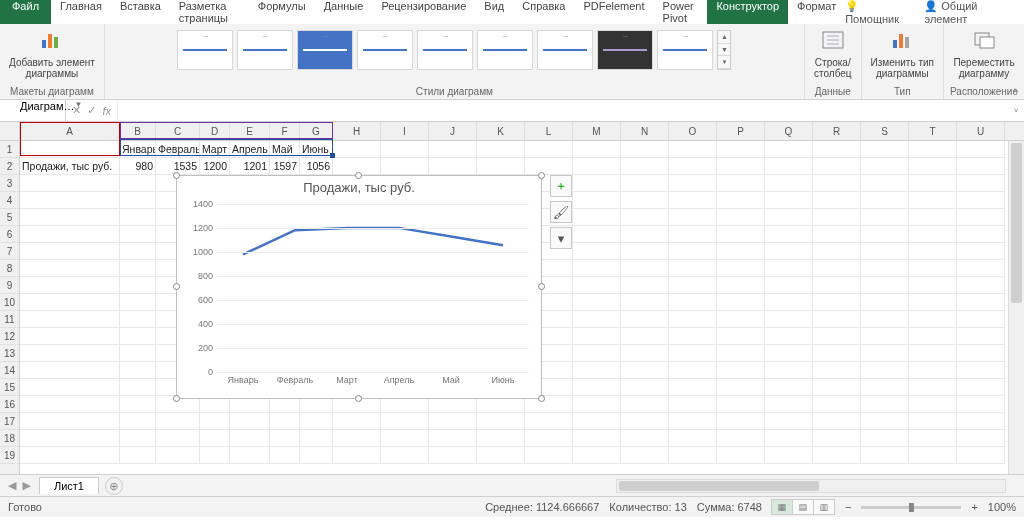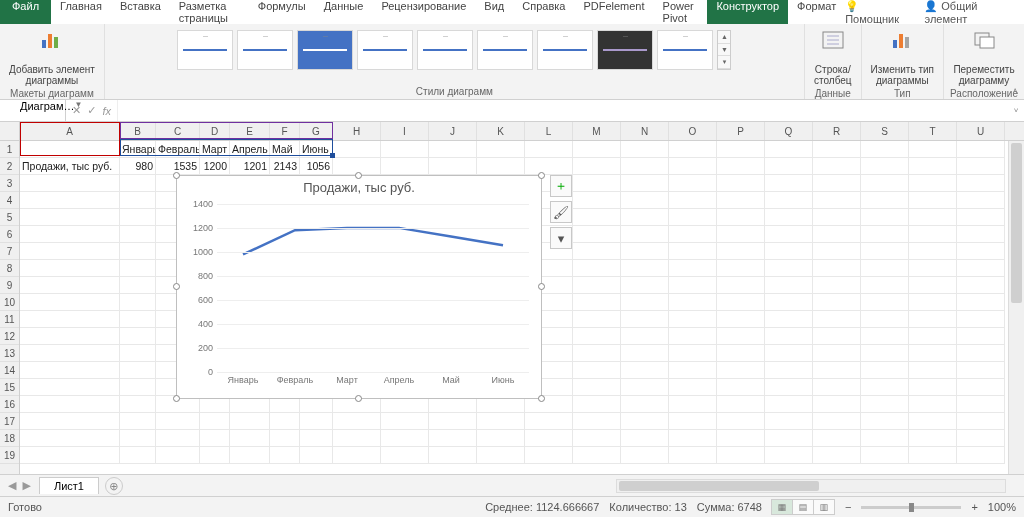--- a/index.html
+++ b/index.html
@@ -11,21 +11,21 @@
 .file-tab { padding:3px 12px; background:#217346; color:#fff; }
 .menu-tab { padding:3px 9px; color:#444; cursor:pointer; }
 .menu-tab.active { background:#217346; color:#fff; }
 .titlebar .right { margin-left:auto; display:flex; align-items:center; gap:14px; padding-right:8px; color:#555; }
 .titlebar .right .bulb { color:#f4b400; }
 
 
 .ribbon { height:76px; background:#f3f3f3; border-bottom:1px solid #d0d0d0; display:flex; position:relative; }
 .ribbon-group { border-right:1px solid #e0e0e0; padding:2px 6px 0 6px; display:flex; flex-direction:column; align-items:center; }
 .ribbon-group .btns { display:flex; gap:4px; flex:1; }
-.rbtn { display:flex; flex-direction:column; align-items:center; gap:13px; padding:2px 3px; cursor:pointer; text-align:center; color:#444; }
+.rbtn { display:flex; flex-direction:column; align-items:center; gap:6px; padding:2px 3px; cursor:pointer; text-align:center; color:#444; }
 .rbtn .ic { width:28px; height:24px; display:flex; align-items:center; justify-content:center; }
 .rlbl { font-size:10px; line-height:1.05; color:#444; }
 .group-title { font-size:10px; color:#666; text-align:center; padding-bottom:2px; }
 
 .styles { display:flex; gap:2px; align-items:flex-start; padding-top:4px; }
 .style-thumb { width:56px; height:40px; background:#fff; border:1px solid #d8d8d8; position:relative; cursor:pointer; }
 .style-thumb.dark { background:#4472c4; }
 .style-thumb.darker { background:#333; }
 .thumb-line { position:absolute; left:5px; right:5px; top:18px; height:1.5px; background:#4472c4; }
 .style-thumb.dark .thumb-line { background:#fff; }
@@ -328,21 +328,21 @@
           <div class="cell" style="width: 48px;"></div>
           <div class="cell" style="width: 48px;"></div>
           <div class="cell" style="width: 48px;"></div>
         </div>
         <div class="cell-row">
           <div class="cell" style="width: 100px;">Продажи, тыс руб.</div>
           <div class="cell r" style="width: 36px;">980</div>
           <div class="cell r" style="width: 44px;">1535</div>
           <div class="cell r" style="width: 30px;">1200</div>
           <div class="cell r" style="width: 40px;">1201</div>
-          <div class="cell r" style="width: 30px;">2143</div>
+          <div class="cell r" style="width: 30px;">1597</div>
           <div class="cell r" style="width: 33px;">1056</div>
           <div class="cell" style="width: 48px;"></div>
           <div class="cell" style="width: 48px;"></div>
           <div class="cell" style="width: 48px;"></div>
           <div class="cell" style="width: 48px;"></div>
           <div class="cell" style="width: 48px;"></div>
           <div class="cell" style="width: 48px;"></div>
           <div class="cell" style="width: 48px;"></div>
           <div class="cell" style="width: 48px;"></div>
           <div class="cell" style="width: 48px;"></div>

